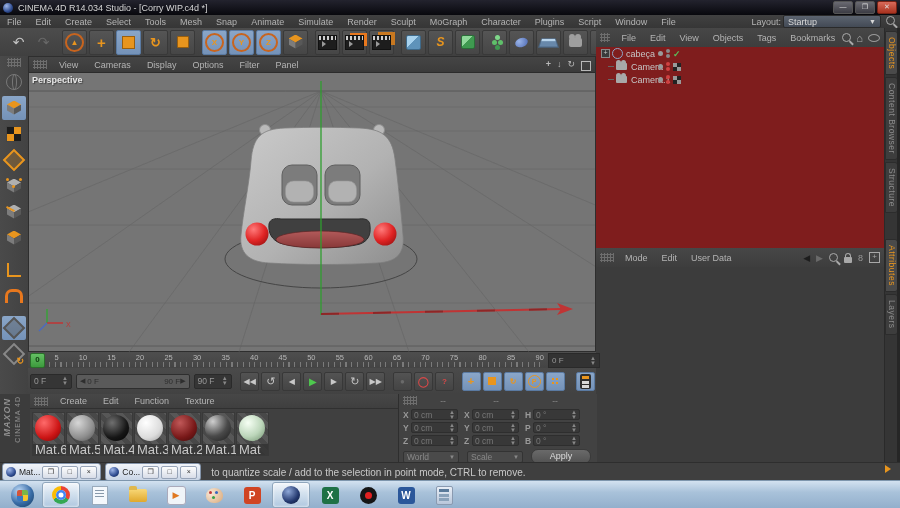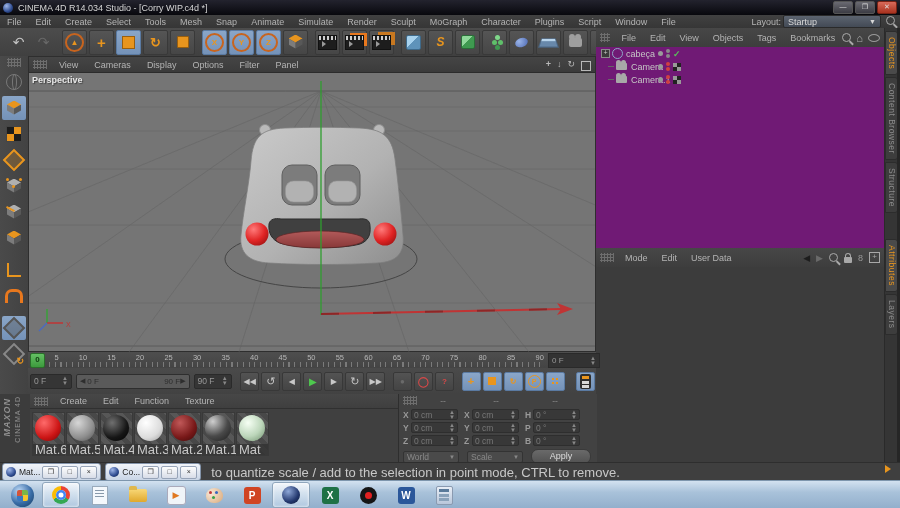--- a/index.html
+++ b/index.html
@@ -67,21 +67,21 @@
   .vp{left:28px;top:56px;width:568px;height:296px;background:#757575;border:1px solid #2e2e2e;box-sizing:border-box;}
   .vphead{height:15px;background:linear-gradient(#454545,#3b3b3b);border-bottom:1px solid #2c2c2c;display:flex;align-items:center;font-size:9px;color:#b4b4b4;}
   .vphead .mi{padding:0 8px;}
   .vpcanvas{position:relative;width:566px;height:320px;overflow:hidden;}
   .persp{position:absolute;left:3px;top:2px;color:#e6e6e6;font-weight:bold;font-size:9px;text-shadow:1px 1px 1px #444;}
 
   
   .rpanel{left:596px;top:28px;width:304px;height:450px;background:#3a3a3a;}
   .phead{height:19px;background:linear-gradient(#474747,#3d3d3d);border-bottom:1px solid #2c2c2c;display:flex;align-items:center;font-size:9px;color:#b4b4b4;}
   .phead .mi{padding:0 7px;}
-  .tree{position:absolute;left:0;top:19px;width:288px;height:201px;background:#701a75;}
+  .tree{position:absolute;left:0;top:19px;width:288px;height:201px;background:#7f1d1d;}
   .trow{display:flex;align-items:center;height:13px;font-size:9px;color:#c6c6c6;position:relative;}
   .attrhead{position:absolute;left:0;top:220px;width:288px;}
   .attrbody{position:absolute;left:0;top:239px;width:288px;height:211px;background:#3c3c3c;}
   .vtabs{position:absolute;left:288px;top:0;width:13px;height:450px;background:#353535;border-left:1px solid #2a2a2a;}
   .vtab{writing-mode:vertical-rl;font-size:8.5px;color:#8c8c8c;background:#3d3d3d;border:1px solid #2c2c2c;border-radius:0 3px 3px 0;padding:5px 0;margin:2px 0;width:11px;text-align:center;letter-spacing:.5px;}
   .vtab.active{color:#e8951e;background:#4a4a4a;}
   .redge{left:897px;top:28px;width:3px;height:450px;background:#262626;}
 
   
   .expand{width:7px;height:7px;border:1px solid #8a8a8a;background:#3a3a3a;color:#ccc;font-size:7px;line-height:5px;text-align:center;margin:0 2px;}
@@ -129,21 +129,21 @@
   .crow{display:flex;align-items:center;margin:2px 0 0 4px;}
   .clabel{width:8px;color:#999;font-weight:bold;}
   .cfield{width:47px;height:11px;background:#383838;border:1px solid #2e2e2e;border-radius:2px;color:#777;display:flex;align-items:center;justify-content:space-between;padding:0 2px;margin-right:6px;box-sizing:border-box;}
   .cdrop{width:56px;height:12px;background:#4a4a4a;border:1px solid #333;border-radius:2px;color:#888;display:flex;align-items:center;justify-content:space-between;padding:0 3px;box-sizing:border-box;}
   .applybtn{width:58px;height:13px;background:linear-gradient(#6a6a6a,#525252);border:1px solid #3a3a3a;border-radius:7px;color:#ddd;text-align:center;line-height:13px;font-size:9px;}
 
   
   .statusrow{left:0;top:462px;width:900px;height:18px;background:#3f3f3f;border-top:1px solid #2e2e2e;display:flex;align-items:center;}
   .miniwin{height:16px;margin:0 2px;background:linear-gradient(#f2f5fa,#c9d5e6);border:1px solid #8494aa;border-radius:3px;display:flex;align-items:center;padding:0 3px;color:#222;font-size:8.5px;}
   .mwbtn{width:15px;height:11px;margin-left:2px;background:linear-gradient(#fdfdfd,#d8dde8);border:1px solid #97a4b8;border-radius:2px;font-size:7px;line-height:9px;text-align:center;color:#333;}
-  .statusmsg{color:#c8c8c8;font-size:13px;margin-left:8px;}
+  .statusmsg{color:#c8c8c8;font-size:10px;margin-left:8px;}
   .cornerarrow{position:absolute;left:885px;top:465px;border-left:6px solid #e8951e;border-top:4px solid transparent;border-bottom:4px solid transparent;}
 
   
   .taskbar{left:0;top:480px;width:900px;height:28px;background:linear-gradient(#d3e2f0,#a9c2da 40%,#91aecb);border-top:1px solid #7e96ad;display:flex;align-items:center;}
   .tkbtn{width:36px;height:24px;margin:0 1px;border-radius:3px;display:flex;align-items:center;justify-content:center;flex:none;}
   .tkbtn.active{background:linear-gradient(rgba(255,255,255,.75),rgba(200,220,240,.5));border:1px solid #8fa6bc;box-shadow:inset 0 0 3px #fff;}
   .orb{width:23px;height:23px;border-radius:50%;background:radial-gradient(circle at 35% 30%,#bcd8f5,#3a6ea8 55%,#15395f);display:flex;align-items:center;justify-content:center;}
   .flag{width:11px;height:11px;border-radius:2px;background:conic-gradient(#7ab648 0 25%,#f7c52c 0 50%,#3a78c0 0 75%,#d3543a 0);transform:rotate(0deg);}
   .chrome{width:18px;height:18px;border-radius:50%;background:conic-gradient(#ea4335 0 33%,#34a853 0 66%,#fbbc05 0);position:relative;}
   .chrome::after{content:"";position:absolute;left:4px;top:4px;width:10px;height:10px;border-radius:50%;background:#fff;box-shadow:inset 0 0 0 2.5px #4286f5;}

